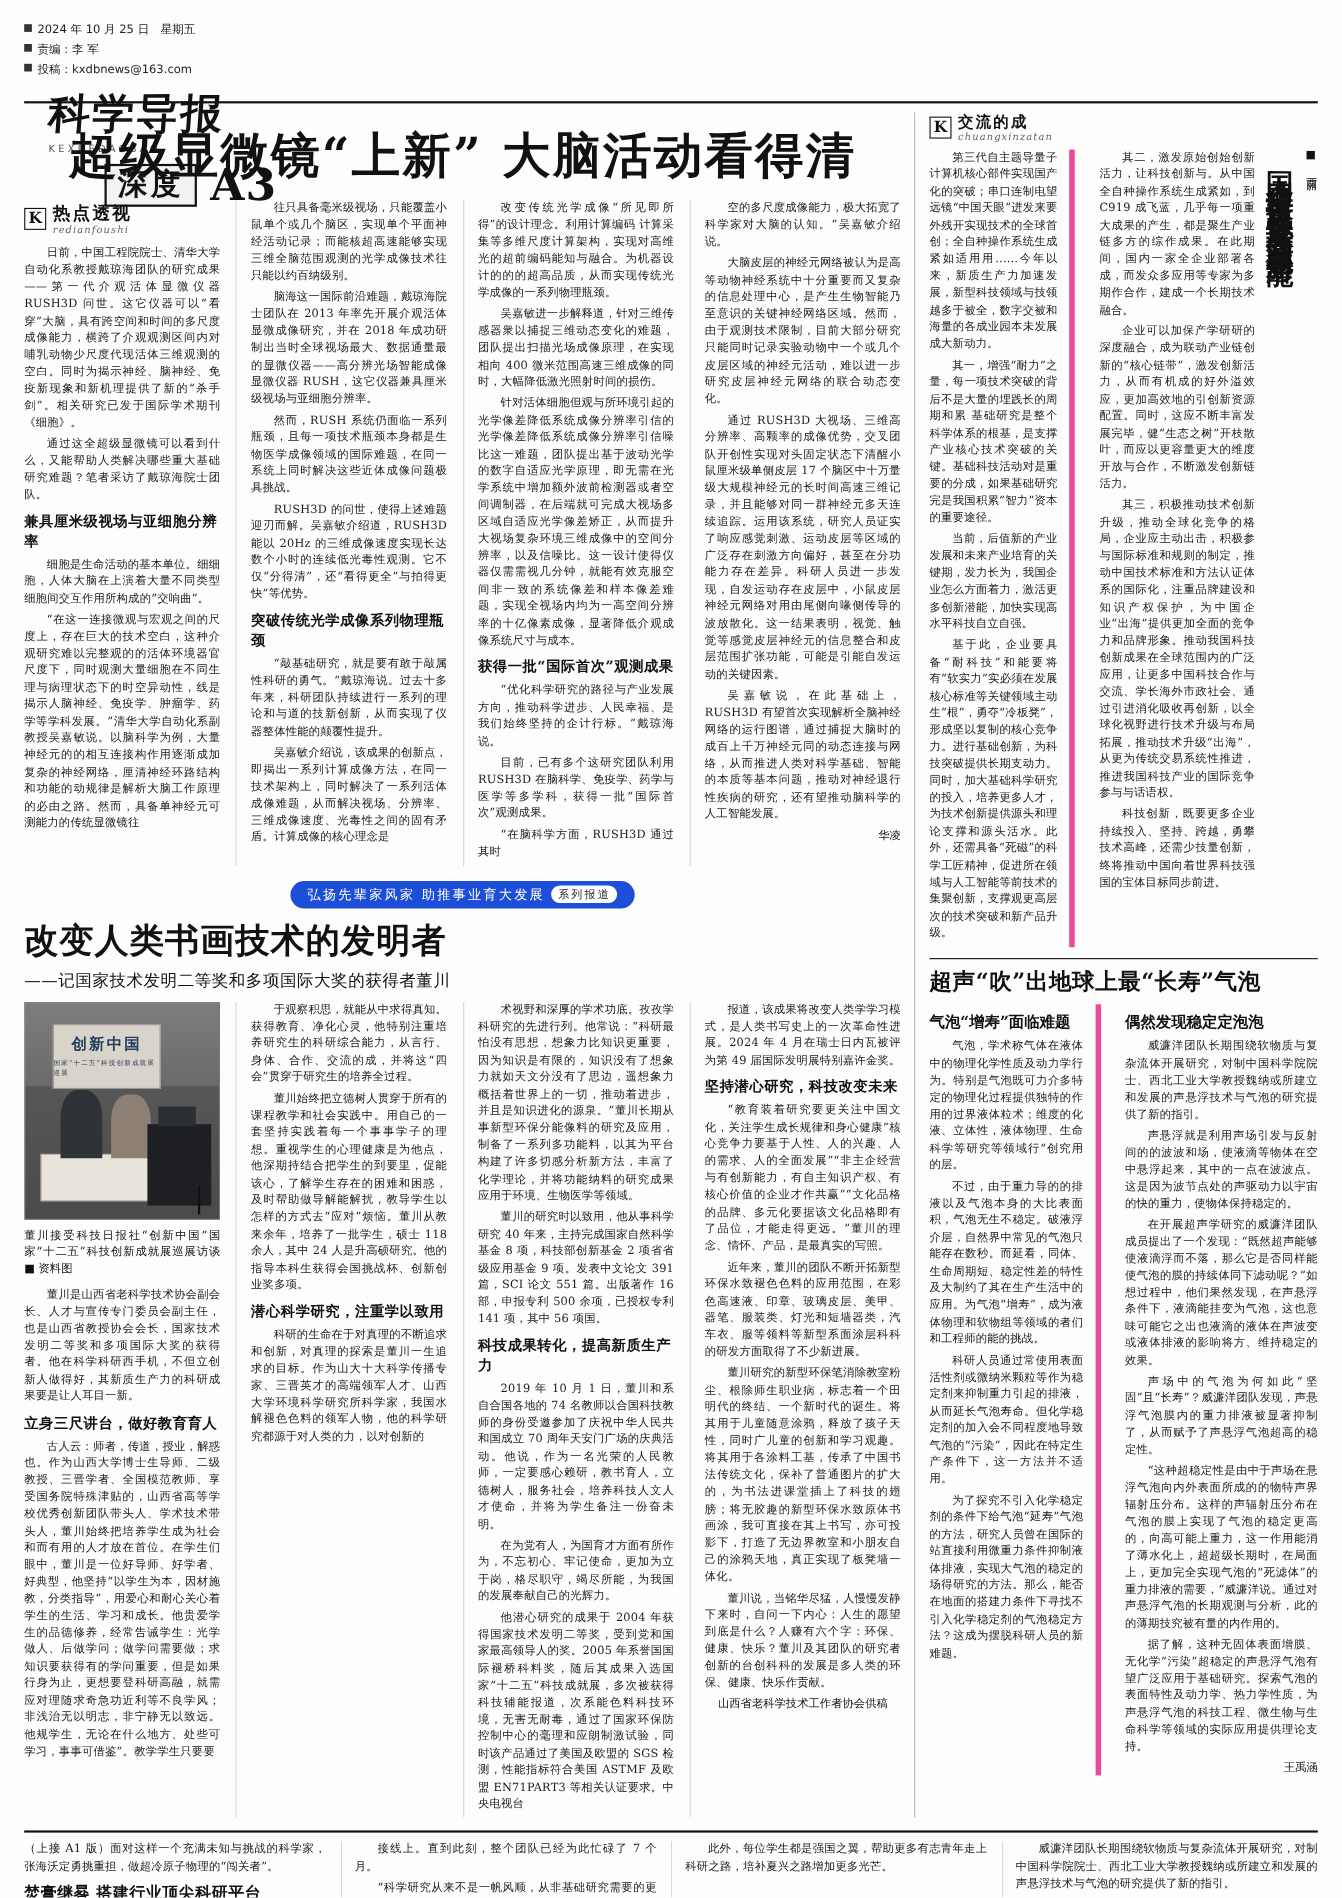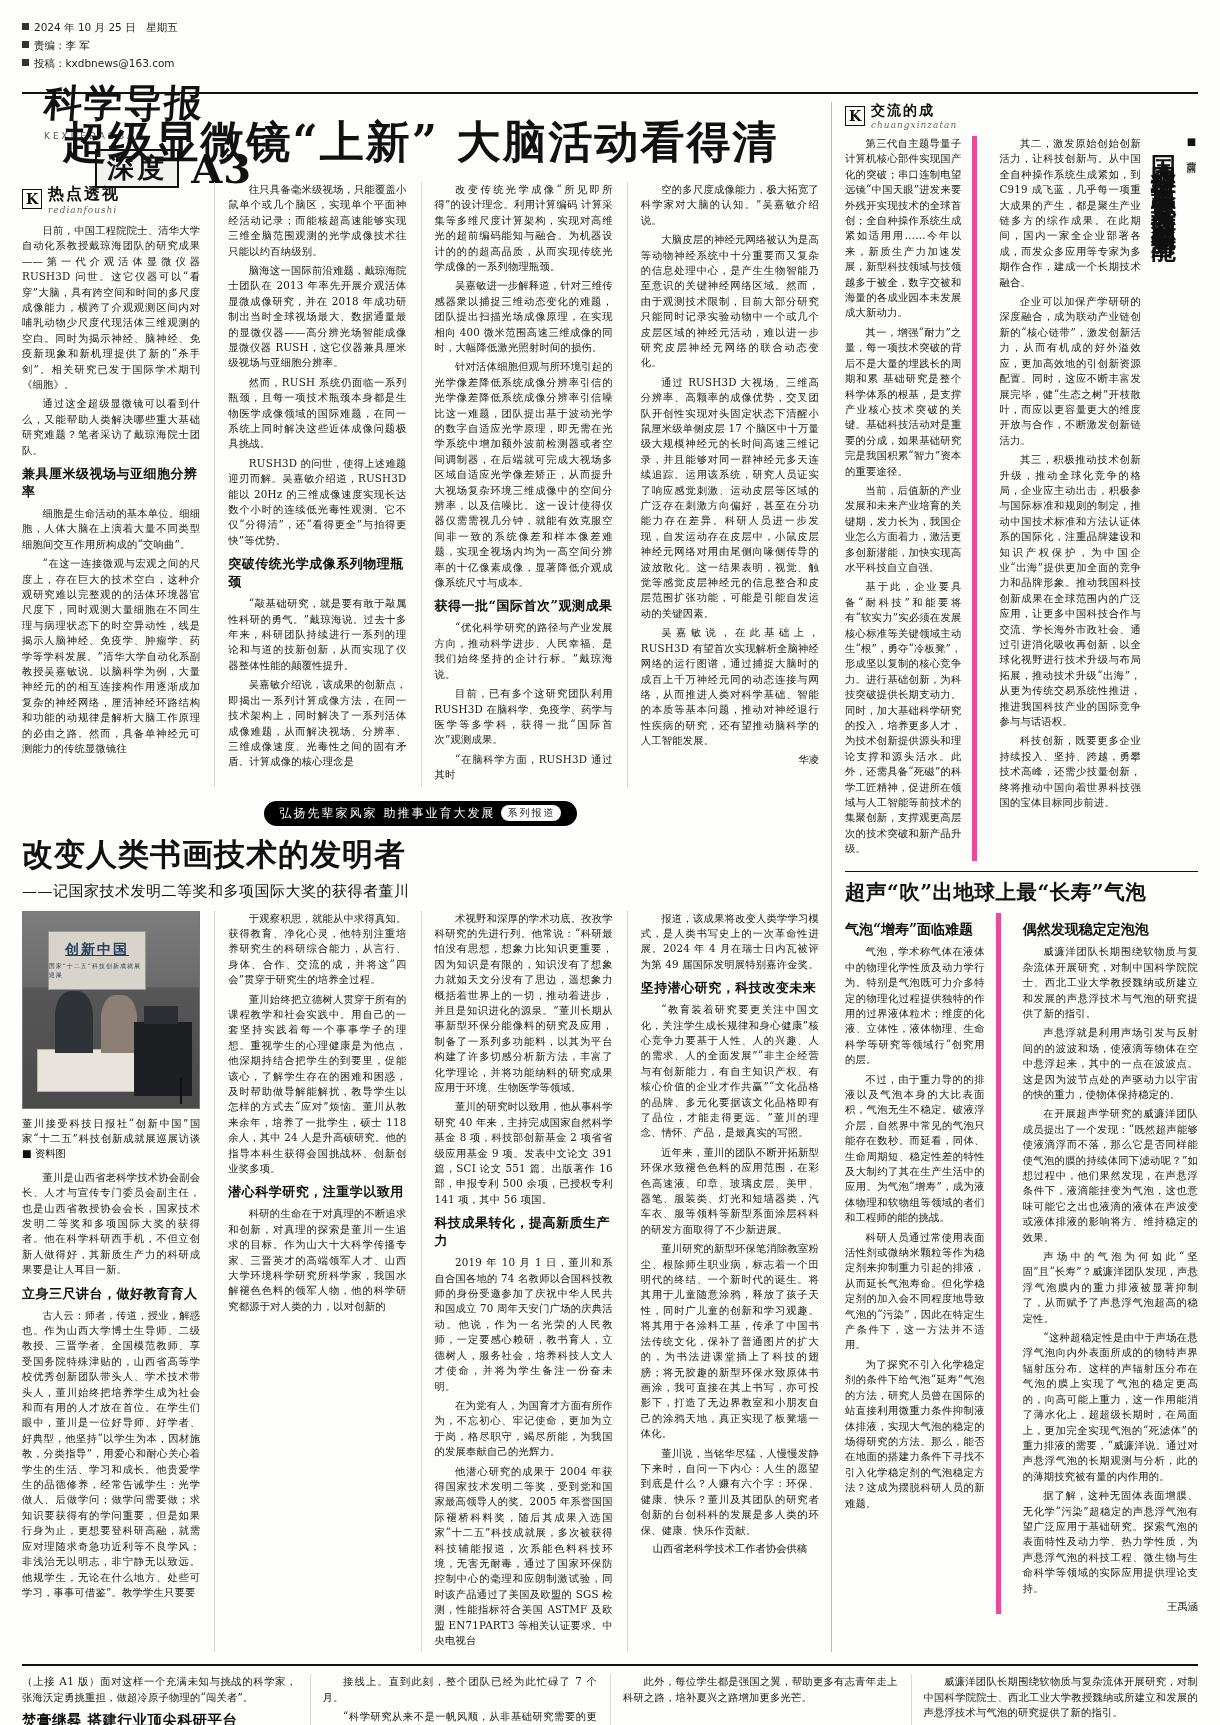--- a/index.html
+++ b/index.html
@@ -120,21 +120,21 @@
     font-family: "DejaVu Serif","Liberation Serif",serif;
     font-weight: bold; font-size: 14px; text-align: center; line-height: 18px;
   }
   .cl-txt { font-family: "DejaVu Serif","Liberation Serif",serif; }
   .cl-cn { font-size: 16px; font-weight: bold; letter-spacing: 2px; }
   .cl-py { font-size: 9px; color: #666; letter-spacing: 1px; font-style: italic; }
 
   
   .series-banner { display:flex; justify-content:center; margin: 14px 0 6px 0; }
   .series-pill {
-    background: #000000; color: #fff; padding: 4px 16px;
+    background: #1d4ed8; color: #fff; padding: 4px 16px;
     border-radius: 13px; font-size: 12px; letter-spacing: 2px;
     font-family: "DejaVu Serif","Liberation Serif",serif;
     display:flex; align-items:center; gap:6px;
   }
   .series-pill .tag { background:#fff; color:#222; border-radius:8px; font-size:10px; padding:1px 6px; }
 
   
   .headline2 {
     font-family: "DejaVu Serif","Liberation Serif",serif;
     font-size: 31px; font-weight: bold; letter-spacing: 1px;
@@ -149,21 +149,21 @@
     background: linear-gradient(#6f6f6f,#3a3a3a);
     border: 1px solid #777;
   }
   .ph-wall { position:absolute; inset:0; background:
       linear-gradient(180deg,#7d7d7d 0%,#6a6a6a 38%,#575757 39%,#4a4a4a 100%); }
   .ph-banner {
     position:absolute; left:14%; top:10%; width:56%; height:30%;
     background:#d9d4cb; border:1px solid #9a968e;
     display:flex; flex-direction:column; align-items:center; justify-content:center;
   }
-  .ph-banner b { font-family:"DejaVu Serif","Liberation Serif",serif; font-size:14px; color:#23405e; letter-spacing:2px;text-decoration:underline;}
+  .ph-banner b { font-family:"DejaVu Serif","Liberation Serif",serif; font-size:14px; color:#23405e; letter-spacing:2px;}
   .ph-banner i { font-size:6px; color:#2c3d52; font-style:normal; letter-spacing:1px; margin-top:3px;}
   .ph-table { position:absolute; left:8%; bottom:8%; width:62%; height:22%; background:#e8e4dc; border:1px solid #b9b4ab; }
   .ph-p1, .ph-p2 { position:absolute; bottom:28%; border-radius:40% 40% 0 0; }
   .ph-p1 { left:18%; width:38px; height:62px; background:#2f3338; }
   .ph-p2 { left:44%; width:36px; height:58px; background:#8d7f73; }
   .ph-cam { position:absolute; right:4%; bottom:6%; width:58px; height:74px; background:#1d1f22; }
   .ph-cam:after{ content:""; position:absolute; left:10px; top:-16px; width:34px;height:18px;background:#2b2e32;}
   .ph-tripod { position:absolute; right:10%; bottom:2%; width:2px; height:26px; background:#111; }
   .photo-cap {
     font-family:"DejaVu Serif","Liberation Serif",serif;

